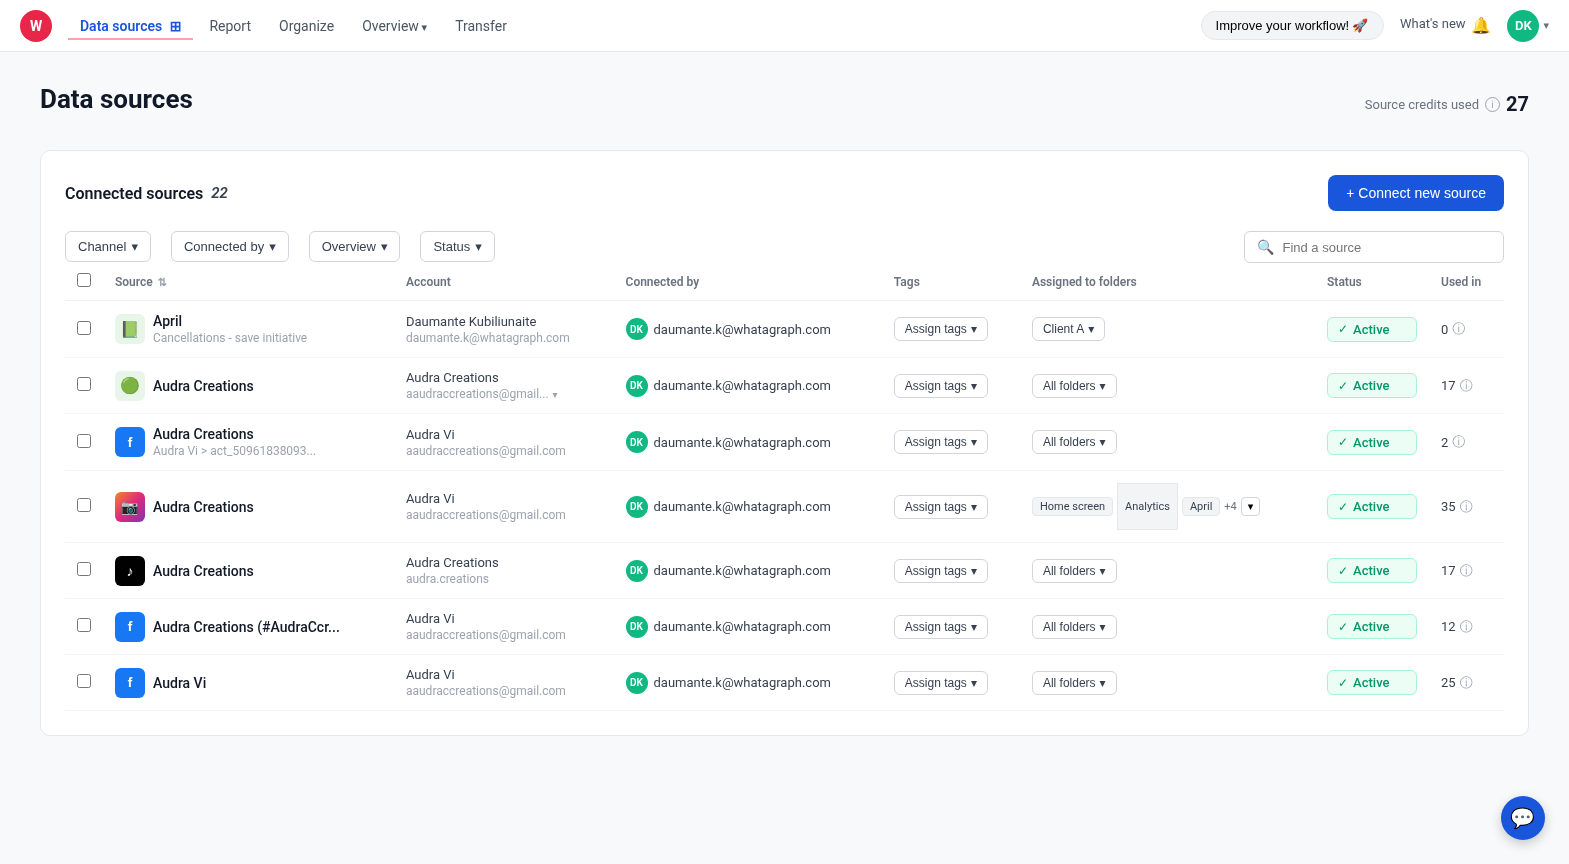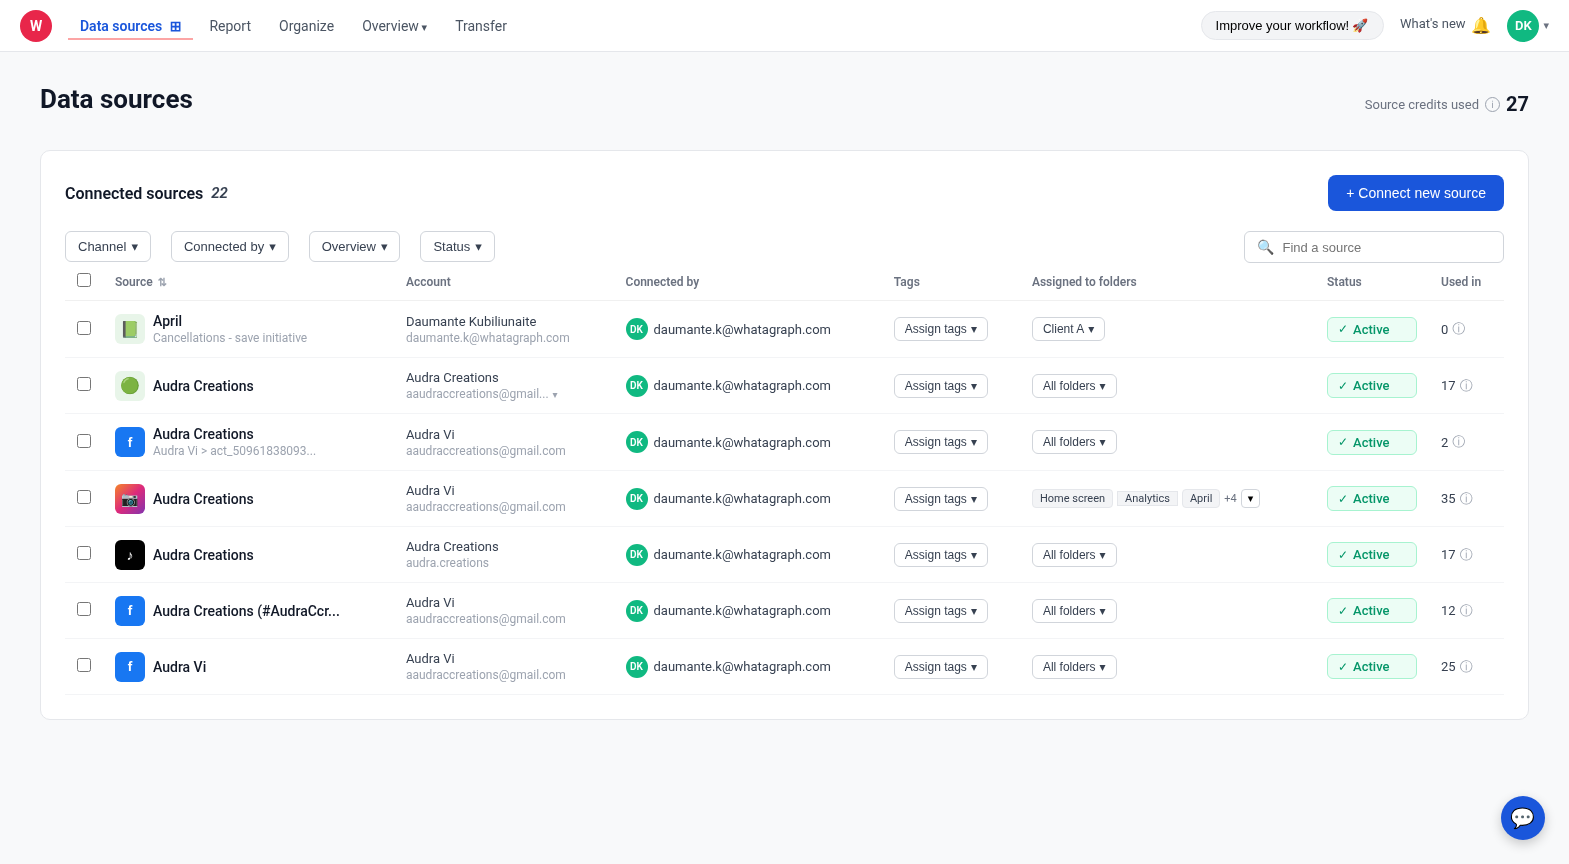--- a/index.html
+++ b/index.html
@@ -366,21 +366,21 @@
       </div>
     </td>
     <td>
       <button class="assign-tags-btn">
         Assign tags <span>▾</span>
       </button>
     </td>
     <td>
       <div style="display:flex;align-items:center;gap:4px;flex-wrap:wrap;">
       <span style="background:#f3f4f6;border:1px solid #e5e7eb;border-radius:4px;padding:2px 7px;font-size:11px;color:#374151;">Home screen</span>
-                  <span style="background:#f3f4f6;border:1px solid #e5e7eb;border-radius:0;padding:0 7px;font-size:11px;color:#374151;">Analytics</span>
+                  <span style="background:#f3f4f6;border:1px solid #e5e7eb;border-radius:0;padding:16px 7px;font-size:11px;color:#374151;">Analytics</span>
                   <span style="background:#f3f4f6;border:1px solid #e5e7eb;border-radius:4px;padding:2px 7px;font-size:11px;color:#374151;">April</span>
       <span style="font-size:11px;color:#6b7280;cursor:pointer;">+4</span>
       <button style="border:1px solid #d1d5db;border-radius:4px;background:#fff;padding:2px 6px;font-size:11px;cursor:pointer;">▾</button>
     </div>
     </td>
     <td>
       <div class="status-active">
         <span class="check-icon">✓</span>
         <span>Active</span>
       </div>

